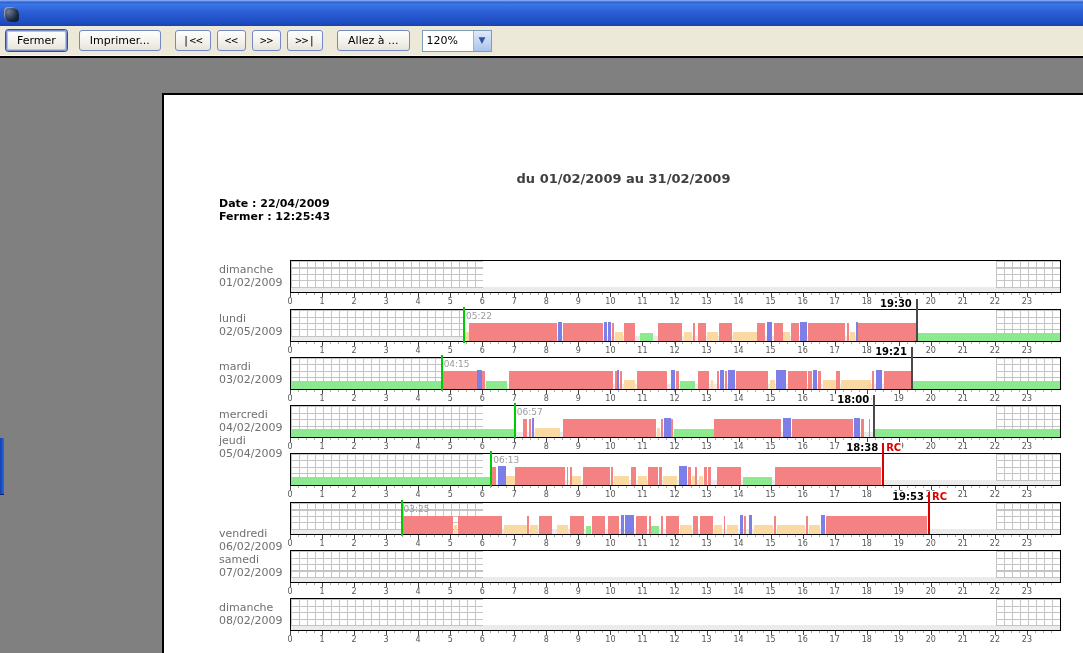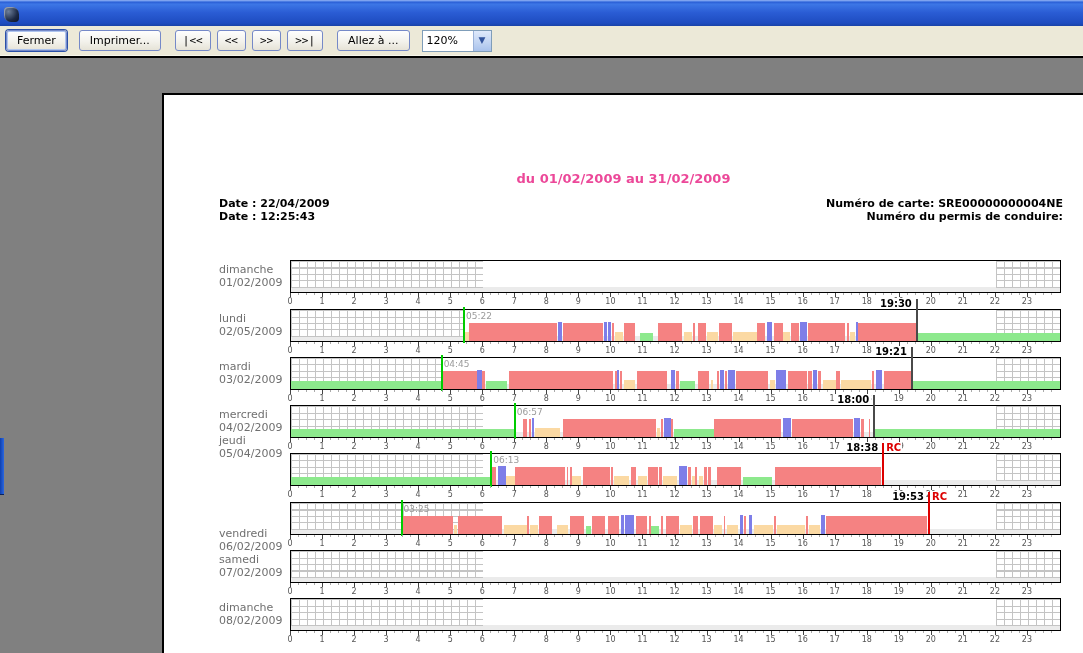--- a/index.html
+++ b/index.html
@@ -36,21 +36,21 @@
   
   .content{position:absolute;left:0;top:58px;width:100%;height:595px;background:#808080;}
   .blue-strip{position:absolute;left:0;top:380px;width:4px;height:56px;
     background:linear-gradient(90deg,#0f3fae,#2a67e0);border-bottom:1px solid #09235e;}
   .page{position:absolute;left:162px;top:35px;right:0;bottom:-20px;background:#fff;
     border-left:2px solid #000;border-top:2px solid #000;}
 
   .report-title{position:absolute;top:44px;left:0;width:100%;text-align:center;
     font-size:19px;font-weight:bold;color:#000;}
   .report-subtitle{position:absolute;top:76px;left:0;width:100%;text-align:center;
-    font-size:13px;font-weight:bold;color:#ec4899;}
+    font-size:13px;font-weight:bold;color:#404040;}
   .meta-left{position:absolute;left:55px;top:102px;font-size:11px;font-weight:bold;line-height:13px;color:#000;}
   .meta-right{position:absolute;right:20px;top:102px;font-size:11px;font-weight:bold;line-height:13px;color:#000;text-align:right;}
 
   
   .day-label{position:absolute;left:55px;font-size:11px;line-height:13px;color:#6f6f6f;}
   .plot-box{position:absolute;height:31px;border:1px solid #000;background:#fff;}
   .strip{position:absolute;left:0;bottom:0;width:100%;height:5px;background:#ebebeb;}
   .hatch{position:absolute;top:0;height:26px;
     background-image:repeating-linear-gradient(to right,#c4c4c4 0 1px,transparent 1px 8.01px),
                      repeating-linear-gradient(to bottom,#c4c4c4 0 1px,transparent 1px 6.5px);
@@ -95,25 +95,21 @@
   </div>
   <div class="toolbar-edge"></div>
 
   <div class="content">
     <div class="blue-strip"></div>
 
     <div class="page">
       <div class="report-subtitle">du 01/02/2009 au 31/02/2009</div>
       <div class="meta-left">
         <div>Date : 22/04/2009</div>
-        <div>Date : 12:25:43</div>
-      </div>
-      <div class="meta-right">
-        <div>Numéro de carte: SRE00000000004NE</div>
-        <div>Numéro du permis de conduire:</div>
+        <div>Fermer : 12:25:43</div>
       </div>
       <div id="rows">
           <div class="day-label" style="top: 168px;">
             <div>dimanche</div>
             <div>01/02/2009</div>
           </div>
           <div class="plot-box" style="left: 126px; top: 165px; width: 769px;">
             <div class="strip"></div>
             <div class="hatch" style="left: 0px; width: 192.252px;"></div>
             <div class="hatch" style="left: 704.924px; width: 64.084px;"></div>
@@ -248,21 +244,21 @@
             <div class="seg" style="left: 522.285px; width: 3.84504px; height: 19px; background: rgb(126, 126, 232);"></div>
             <div class="seg" style="left: 527.091px; width: 3.2042px; height: 18px; background: rgb(245, 130, 130);"></div>
             <div class="seg" style="left: 531.897px; width: 12.8168px; height: 9px; background: rgb(251, 217, 163);"></div>
             <div class="seg" style="left: 545.355px; width: 3.2042px; height: 18px; background: rgb(245, 130, 130);"></div>
             <div class="seg" style="left: 549.52px; width: 30.4399px; height: 9px; background: rgb(251, 217, 163);"></div>
             <div class="seg" style="left: 580.601px; width: 2.56336px; height: 18px; background: rgb(245, 130, 130);"></div>
             <div class="seg" style="left: 584.766px; width: 6.4084px; height: 19px; background: rgb(126, 126, 232);"></div>
             <div class="seg" style="left: 592.777px; width: 27.2357px; height: 18px; background: rgb(245, 130, 130);"></div>
             <div class="seg" style="left: 620.013px; width: 148.995px; height: 8px; background: rgb(141, 233, 141);"></div>
             <div class="mk-start" style="left: 149.636px;"></div>
-            <div class="mk-start-label" style="left: 152.636px;">04:45</div>
+            <div class="mk-start-label" style="left: 152.636px;">04:15</div>
             <div class="mk-end" style="left: 620.013px;"></div>
             <div class="mk-end-label" style="left: 558.013px;"><span>19:21</span></div>
           </div>
           <div class="tick-minor" style="left: 126px; top: 295px;"></div>
           <div class="tick-major" style="left: 126px; top: 295px;"></div>
           <div class="hour-label" style="left: 116px; top: 299px;">0</div>
           <div class="hour-label" style="left: 148.042px; top: 299px;">1</div>
           <div class="hour-label" style="left: 180.084px; top: 299px;">2</div>
           <div class="hour-label" style="left: 212.126px; top: 299px;">3</div>
           <div class="hour-label" style="left: 244.168px; top: 299px;">4</div>

